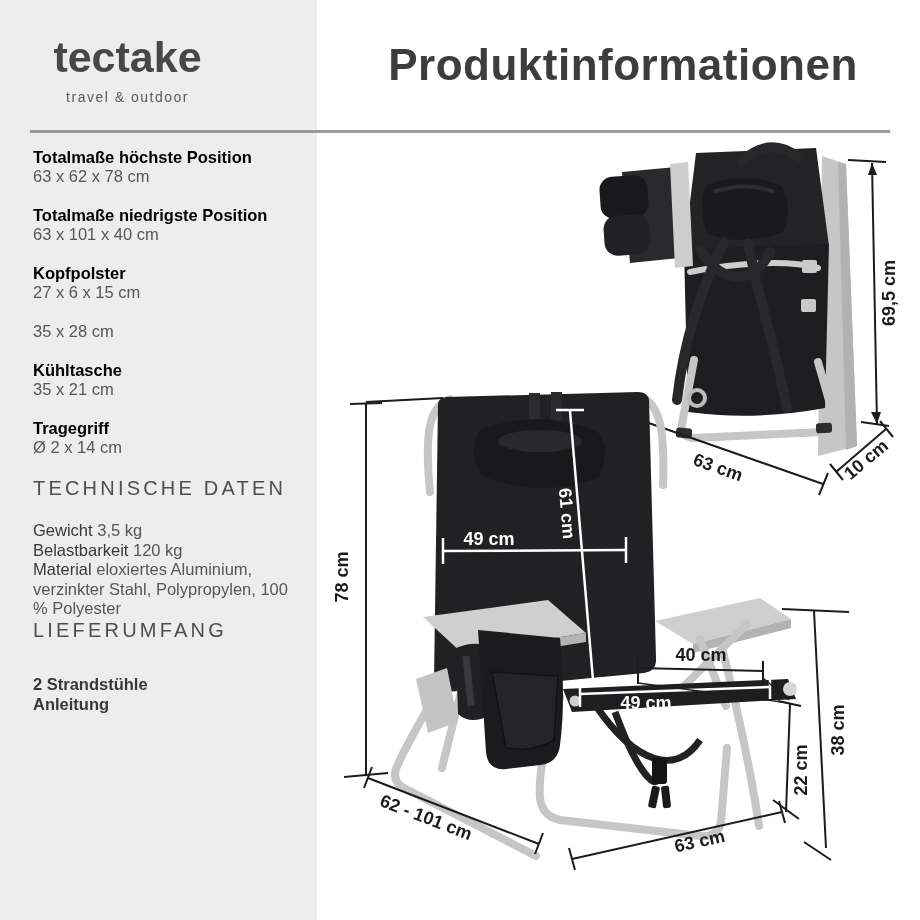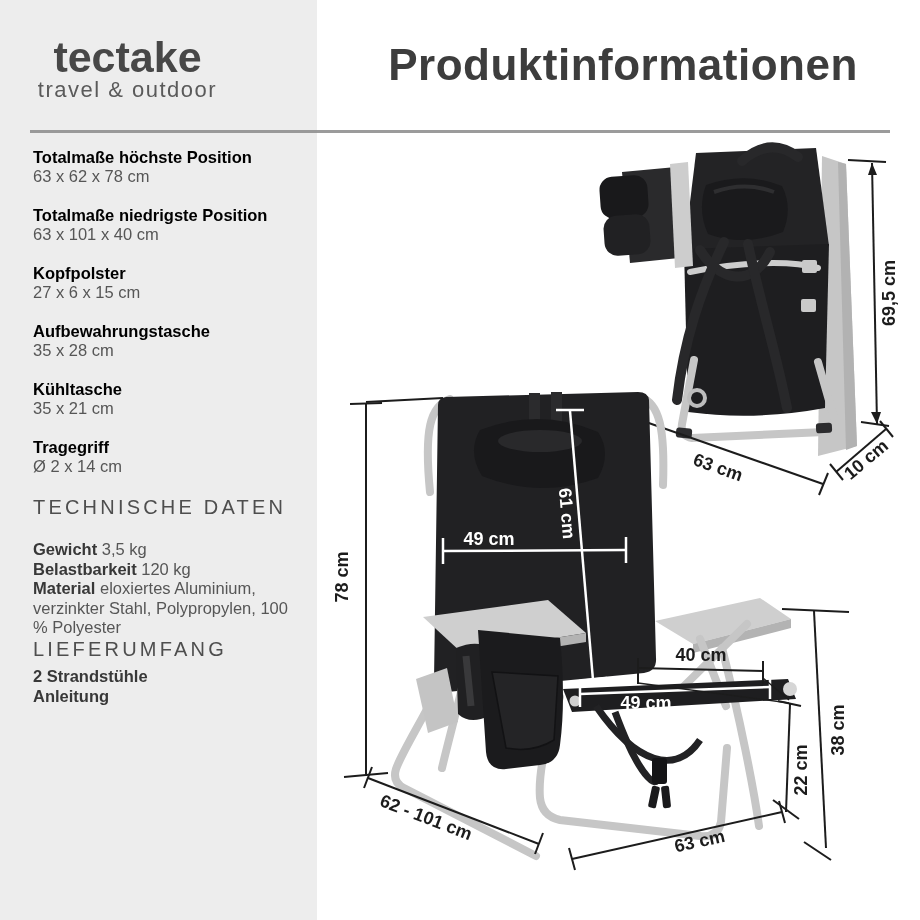--- a/index.html
+++ b/index.html
@@ -6,21 +6,21 @@
   body{width:920px;height:920px;background:#ffffff;font-family:"Liberation Sans",sans-serif;
        -webkit-font-smoothing:antialiased;position:relative;overflow:hidden;}
   .page{position:absolute;inset:0;width:920px;height:920px;background:#fff;}
 
   
   .left-panel{position:absolute;left:0;top:0;width:317px;height:920px;background:#ededed;}
 
   
   .logo{position:absolute;left:0;top:36px;width:255px;text-align:center;}
   .logo-word{font-size:43px;font-weight:700;color:#474747;letter-spacing:0px;line-height:42px;}
-  .logo-tag{font-size:22px;color:#5a5a5a;letter-spacing:1.5px;line-height:22px;margin-top:1px;}
+  .logo-tag{font-size:14px;color:#5a5a5a;letter-spacing:1.5px;line-height:22px;margin-top:8px;}
 
   
   .title{position:absolute;left:330px;right:4px;top:40px;text-align:center;
          font-size:44px;font-weight:700;color:#3d3d3d;letter-spacing:0.5px;}
 
   
   .divider{position:absolute;left:30px;top:130px;width:860px;height:0;
            border-top:3px solid #8a8a8a;opacity:.85;}
 
   
@@ -30,22 +30,22 @@
   .h-abm{margin-top:21px;}
   .h-tech{margin-top:41px;}
   .h-lief{margin-top:35px;}
   .dim-list{margin-top:17px;}
   .dim-item{margin-bottom:20px;}
   .dim-item .lbl{font-size:16.5px;font-weight:700;color:#000000;line-height:19px;}
   .dim-item .val{font-size:16.5px;color:#565656;line-height:19px;}
   .note{margin-top:33px;font-size:16.5px;color:#565656;line-height:19px;}
   .tech-rows{margin-top:22px;width:256px;}
   .tech-rows p{margin:0;font-size:16.5px;color:#565656;line-height:19.5px;}
-  .tech-rows .b{font-weight:700;color:#383838;}
-  .lief-items{margin-top:6px;}
+  .tech-rows .b{font-weight:400;color:#383838;}
+  .lief-items{margin-top:33px;}
   .lief-items div{font-size:16.5px;font-weight:700;color:#383838;line-height:20px;}
 
   
   svg.diagram{position:absolute;left:0;top:0;width:920px;height:920px;}
   .dim-text{font-family:"Liberation Sans",sans-serif;font-size:18px;font-weight:600;fill:#1c1c1c;}
   .dim-text-w{font-family:"Liberation Sans",sans-serif;font-size:18px;font-weight:700;fill:#ffffff;}
   .dim-line{stroke:#1c1c1c;stroke-width:2;fill:none;}
   .dim-line-w{stroke:#ffffff;stroke-width:2.5;fill:none;}
   .tube{stroke:#c6c6c6;stroke-width:8;fill:none;stroke-linecap:round;}
   .tube-thin{stroke:#cdcdcd;stroke-width:6;fill:none;stroke-linecap:round;}
@@ -76,21 +76,20 @@
       </div>
       <div class="dim-item">
         <div class="lbl">Totalmaße niedrigste Position</div>
         <div class="val">63 x 101 x 40 cm</div>
       </div>
       <div class="dim-item">
         <div class="lbl">Kopfpolster</div>
         <div class="val">27 x 6 x 15 cm</div>
       </div>
       <div class="dim-item">
-        <div class="lbl">Aufbewahrungstasche</div>
         <div class="val">35 x 28 cm</div>
       </div>
       <div class="dim-item">
         <div class="lbl">Kühltasche</div>
         <div class="val">35 x 21 cm</div>
       </div>
       <div class="dim-item">
         <div class="lbl">Tragegriff</div>
         <div class="val">Ø 2 x 14 cm</div>
       </div>

